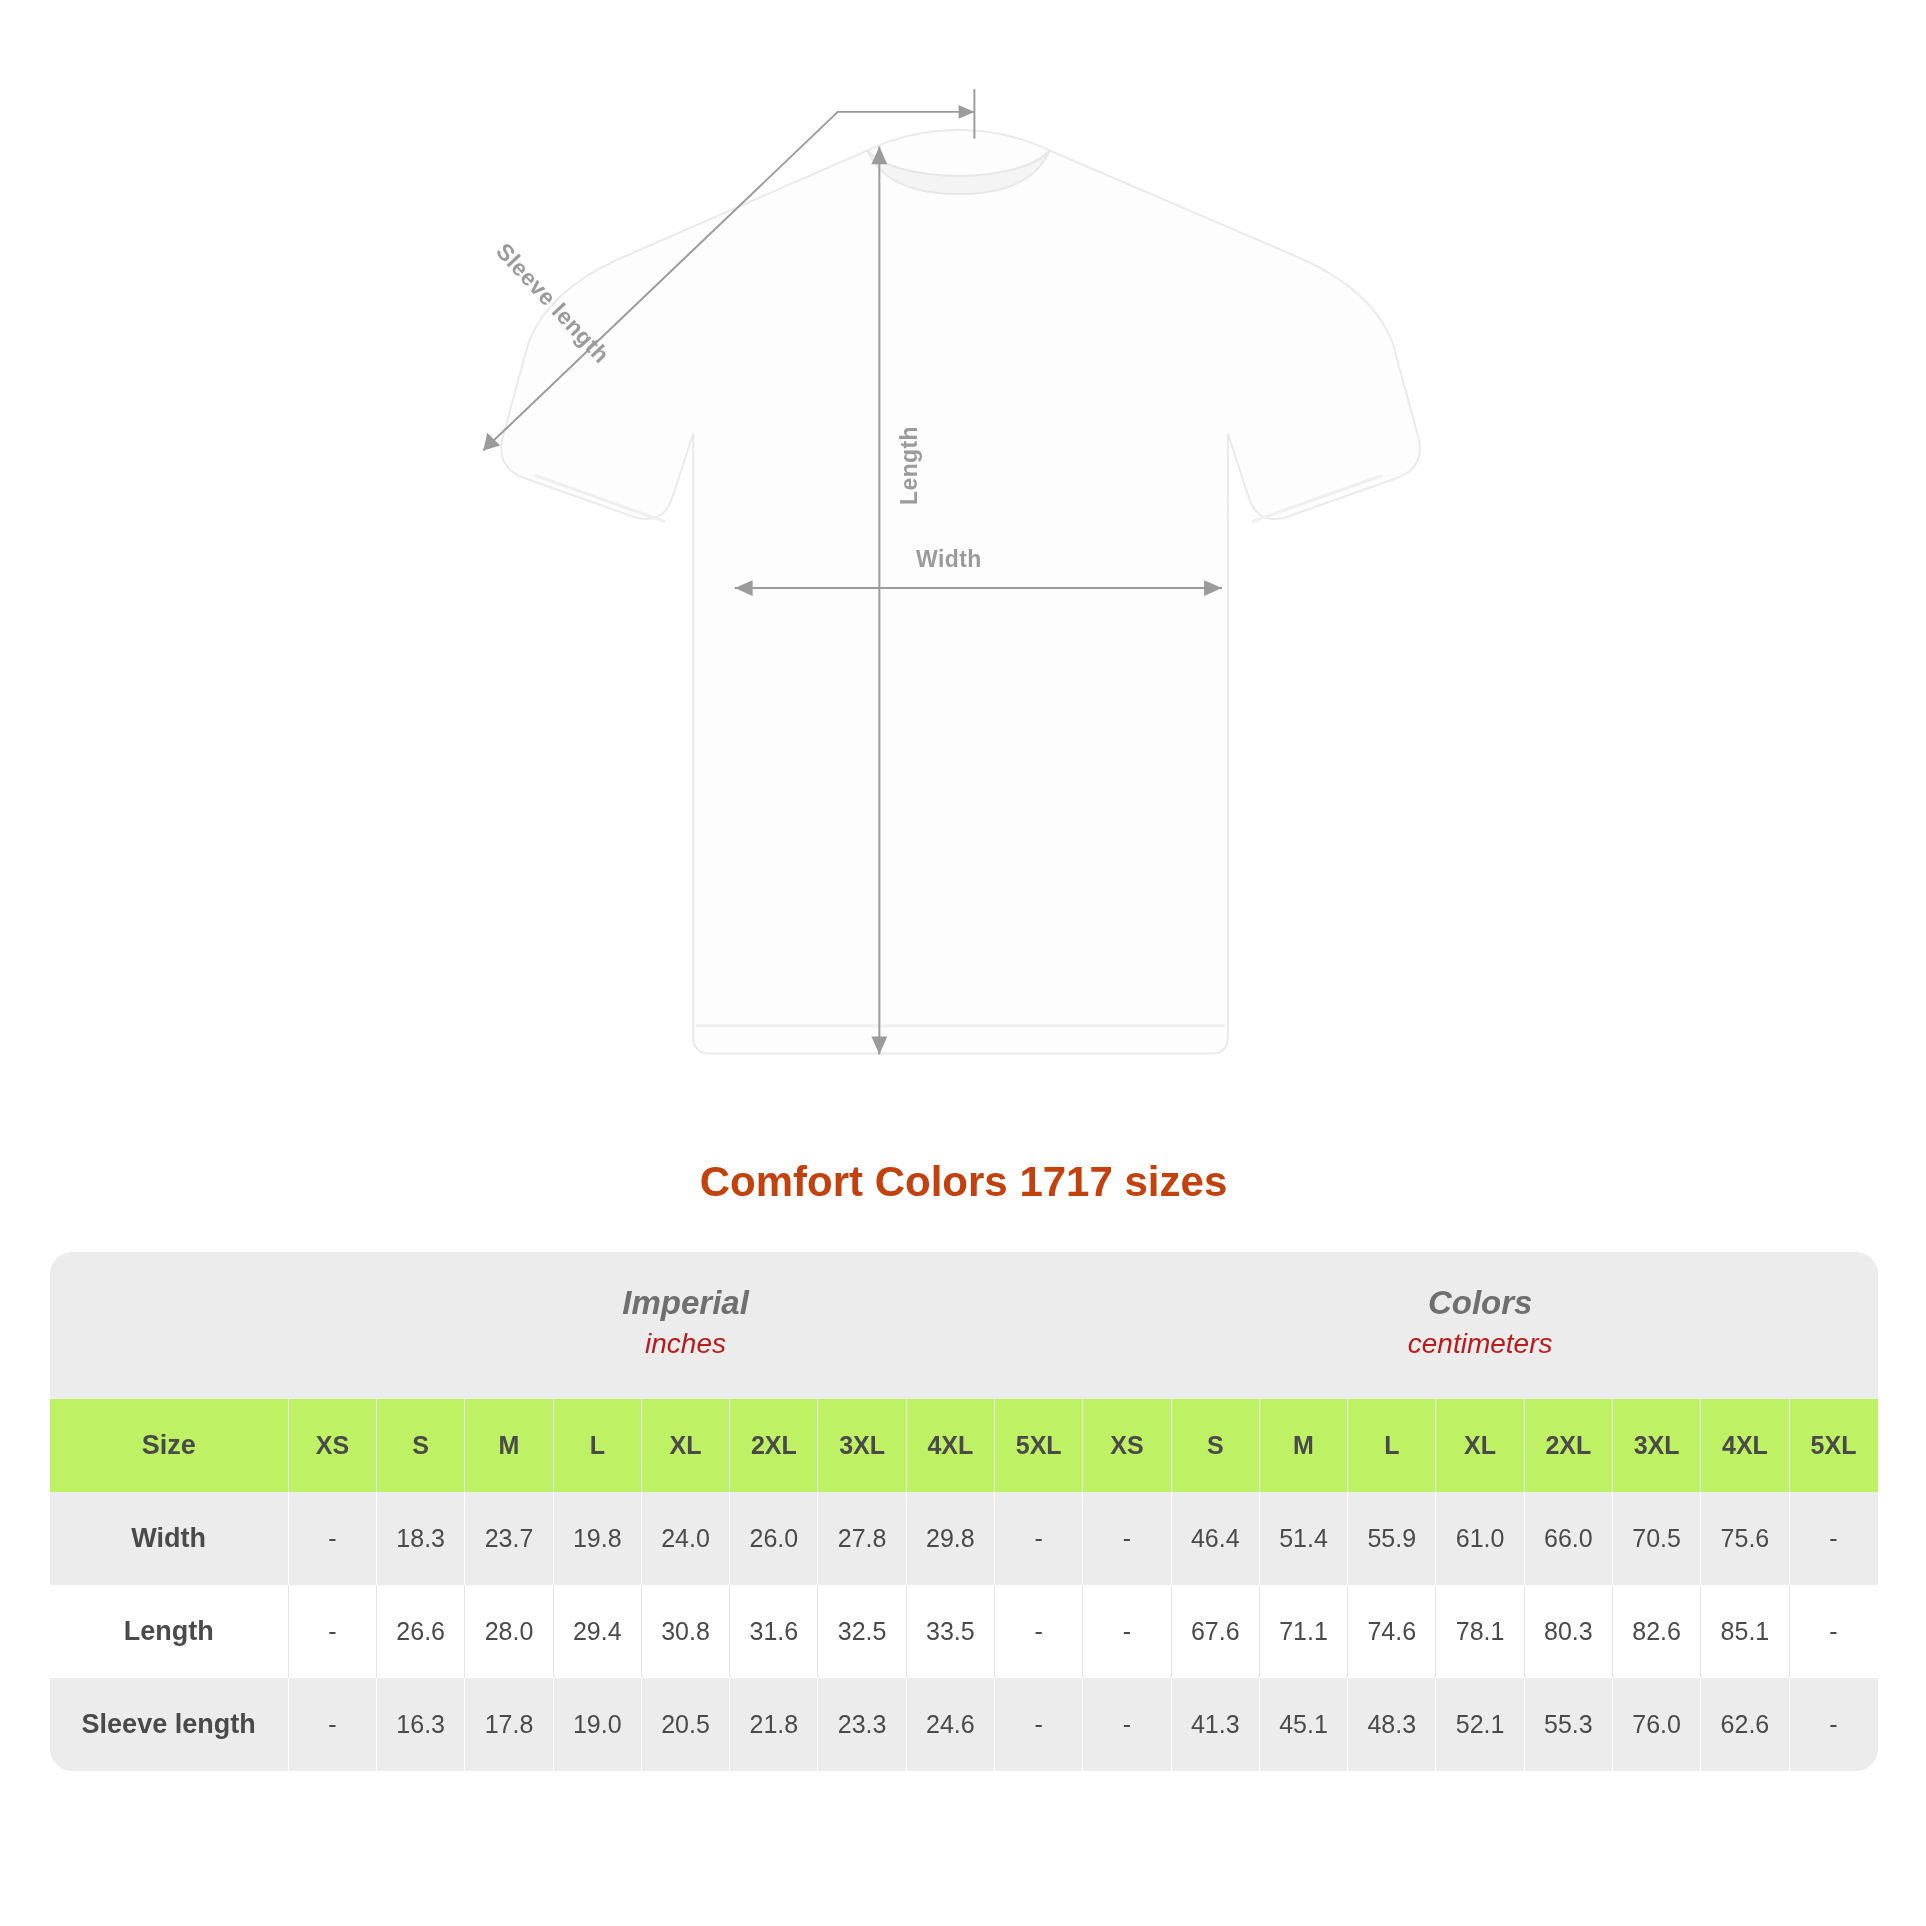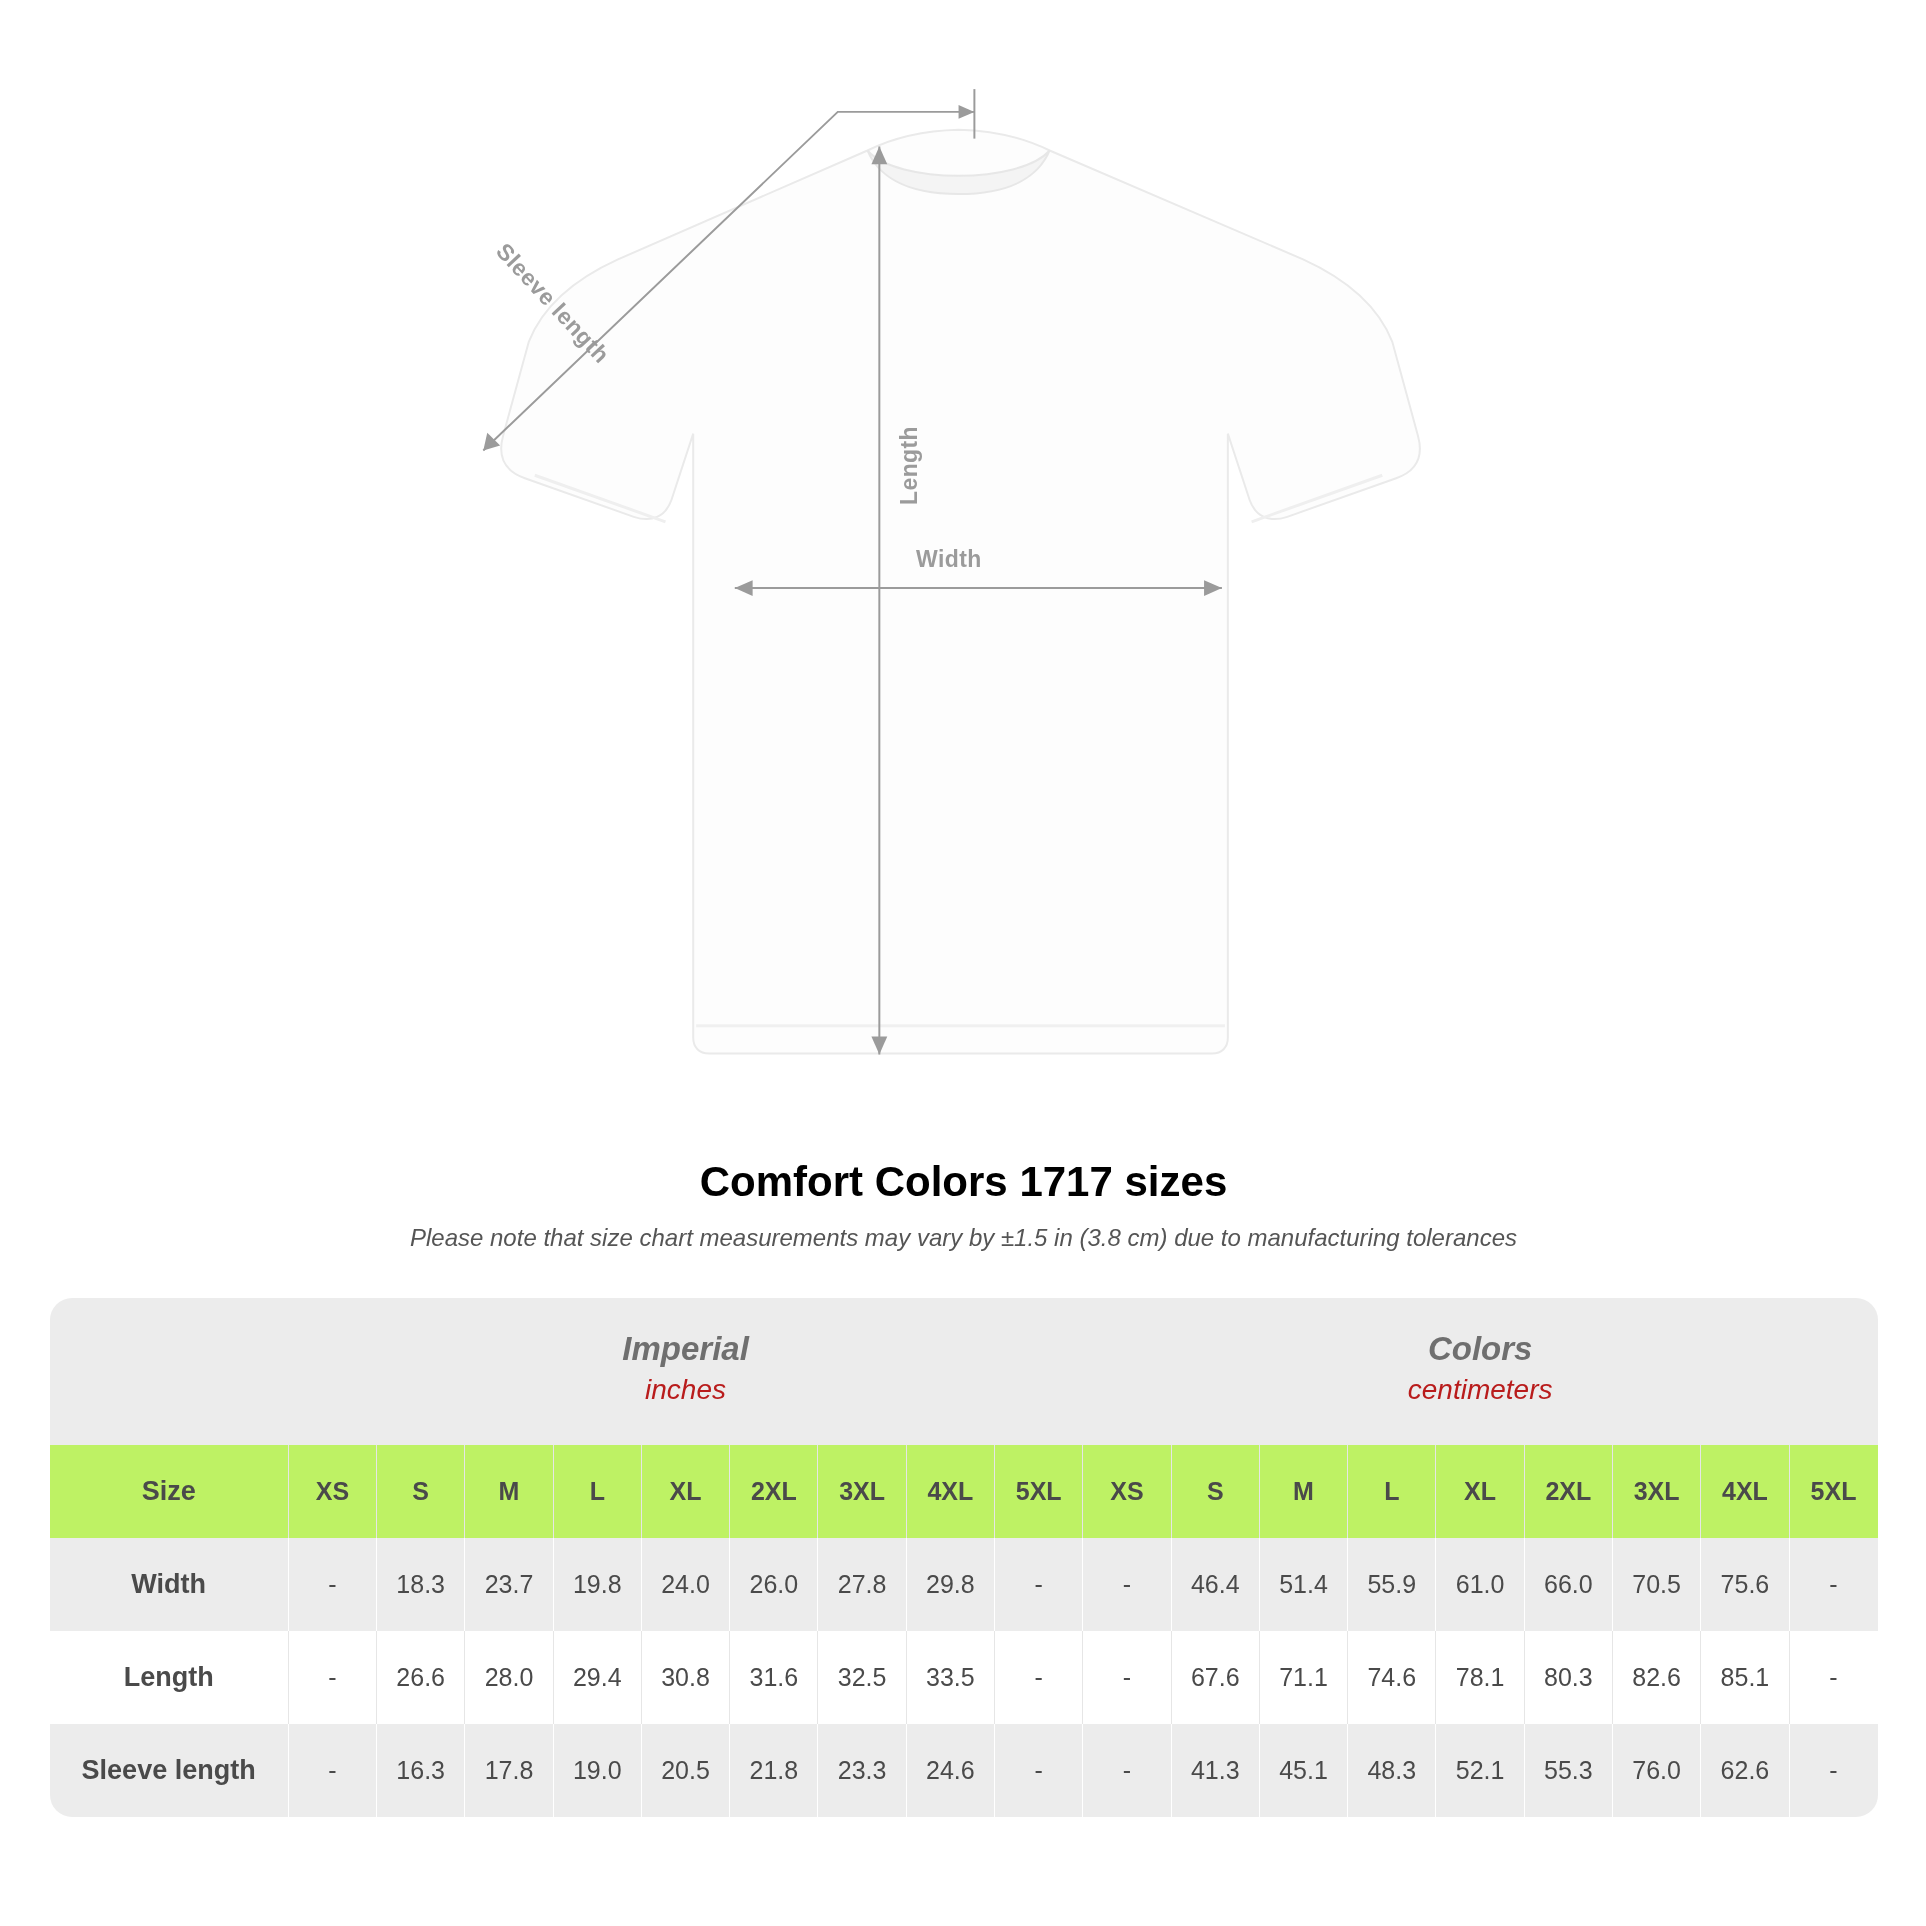--- a/index.html
+++ b/index.html
@@ -46,21 +46,21 @@
   }
 
   
   .title-block {
     text-align: center;
     margin-top: 59px;
   }
   .chart-title {
     font-size: 42px;
     font-weight: bold;
-    color: #000000;
+    color: #c2410c;
     margin: 0;
   }
   .chart-note {
     font-size: 24px;
     font-style: italic;
     color: #555555;
     margin: 18px 0 0 0;
   }
 
   
@@ -214,21 +214,20 @@
 
   <div class="dim-label sleeve" style="left:510px; top:238px;">Sleeve length</div>
 
   <div class="dim-label vertical" style="left:896px; top:505px;">Length</div>
 
   <div class="dim-label" style="left:916px; top:546px;">Width</div>
 </div>
 
 <div class="title-block">
   <h1 class="chart-title">Comfort Colors 1717 sizes</h1>
-  <p class="chart-note">Please note that size chart measurements may vary by ±1.5 in (3.8 cm) due to manufacturing tolerances</p>
 </div>
 
 <div class="table-wrap">
   <table class="size-table">
     <colgroup>
       <col style="width:238px">
       <col span="18" style="width:88px">
     </colgroup>
     <tbody id="table-body">
         <tr class="unit-row">

